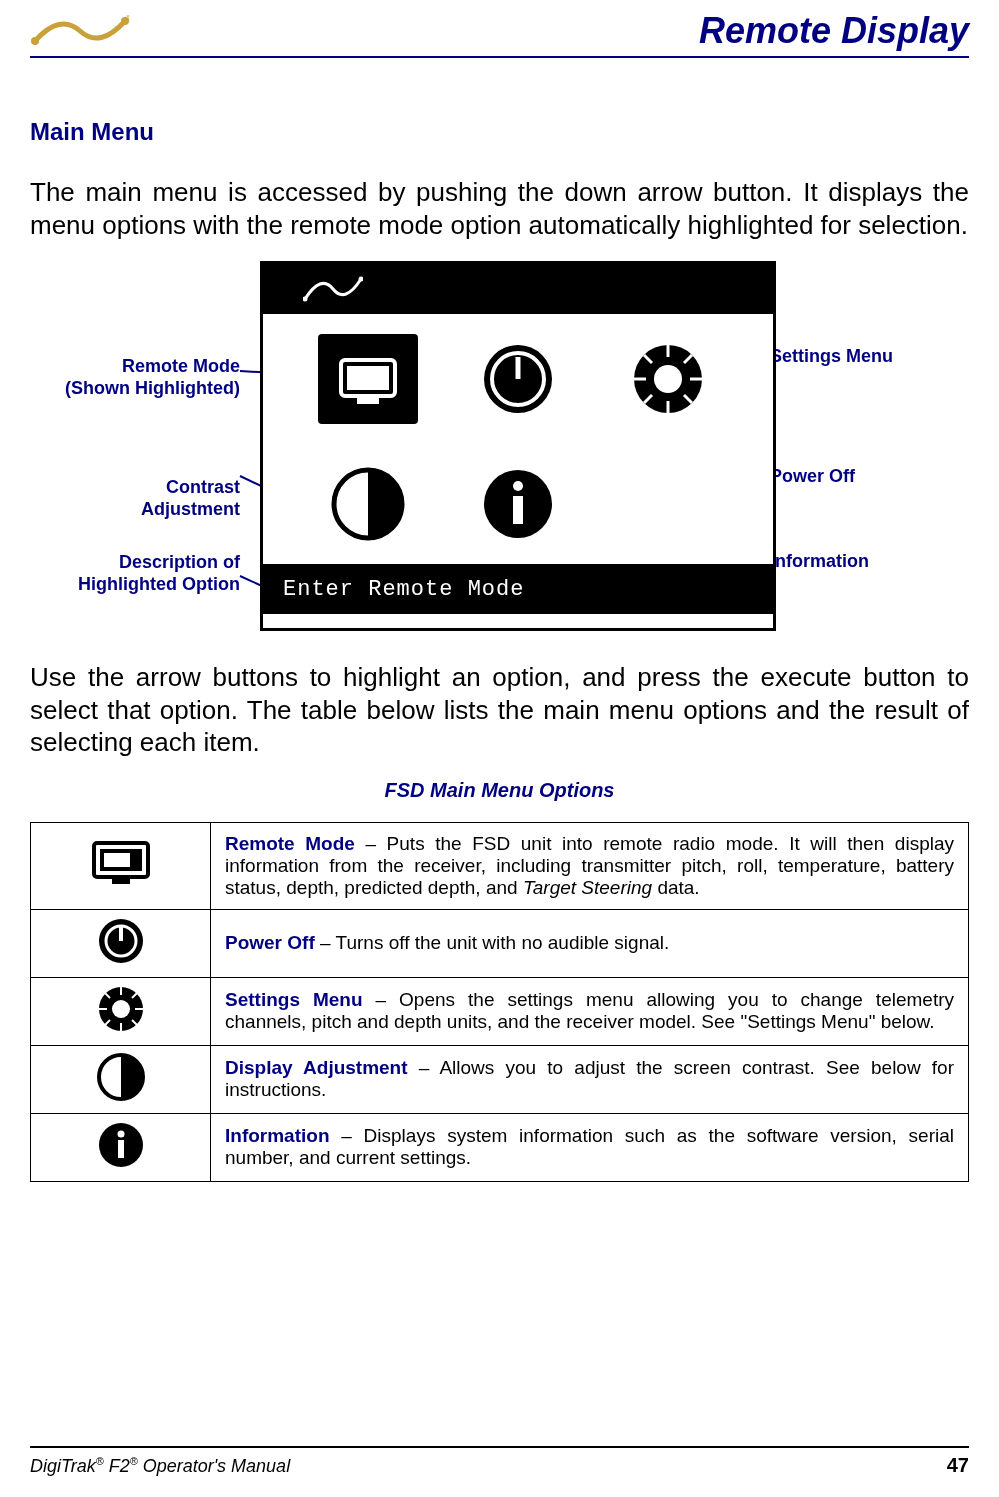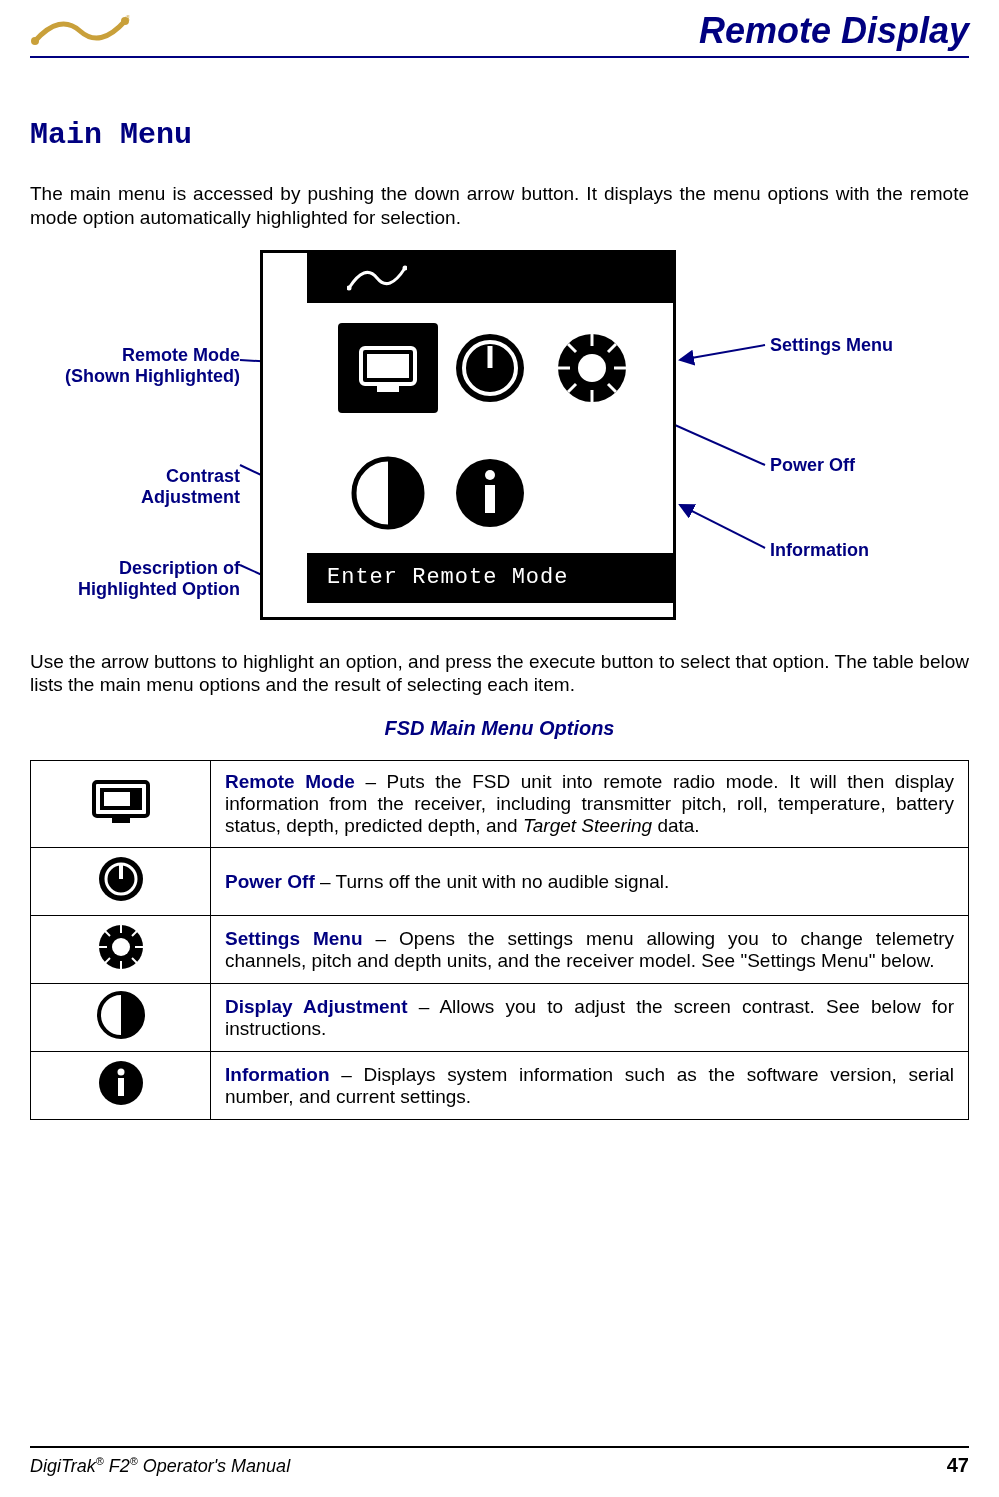--- a/index.html
+++ b/index.html
@@ -31,46 +31,44 @@
   .logo-svg { width: 100px; height: 36px; }
   .title {
     color: #000080;
     font-size: 36px;
     font-weight: bold;
     font-style: italic;
   }
   .content { flex: 1; padding-top: 60px; }
   h2.main-heading {
     color: #000080;
-    font-size: 30px;
+    font-size: 24px;
     font-weight: bold;
     margin-bottom: 30px;
-    font-family: Liberation Mono, monospace;
   }
   p.body {
-    font-size: 19px;
+    font-size: 26px;
     text-align: justify;
     line-height: 1.25;
     margin-bottom: 20px;
   }
   .diagram-area {
     position: relative;
     width: 100%;
     height: 390px;
     margin: 10px 0 10px 0;
   }
   .screen {
     position: absolute;
     left: 230px;
     top: 0;
-    width: 416px;
+    width: 516px;
     height: 370px;
     border: 3px solid #000;
     background: #fff;
-    padding-left: 44px;
   }
   .screen-top {
     height: 50px;
     background: #000;
     display: flex;
     align-items: center;
     padding-left: 40px;
   }
   .screen-top svg { width: 60px; height: 30px; }
   .icon-row {
@@ -168,21 +166,21 @@
     <div class="diagram-area">
 
       <div class="callout left" style="left:0; top:95px; width:210px;">
         <span>Remote Mode</span><br>
         <span>(Shown Highlighted)</span>
       </div>
       <div class="callout left" style="left:0; top:216px; width:210px;">
         <span>Contrast</span><br>
         <span>Adjustment</span>
       </div>
-      <div class="callout left" style="left:0; top:308px; width:210px;">
+      <div class="callout left" style="left:0; top:291px; width:210px;">
         <span>Description of</span><br>
         <span>Highlighted Option</span>
       </div>
 
       <div class="callout" style="left:740px; top:85px;">Settings Menu</div>
       <div class="callout" style="left:740px; top:205px;">Power Off</div>
       <div class="callout" style="left:740px; top:290px;">Information</div>
 
       <svg class="arrow" style="left:210px; top:100px; width:100px; height:30px;">
           <defs>

